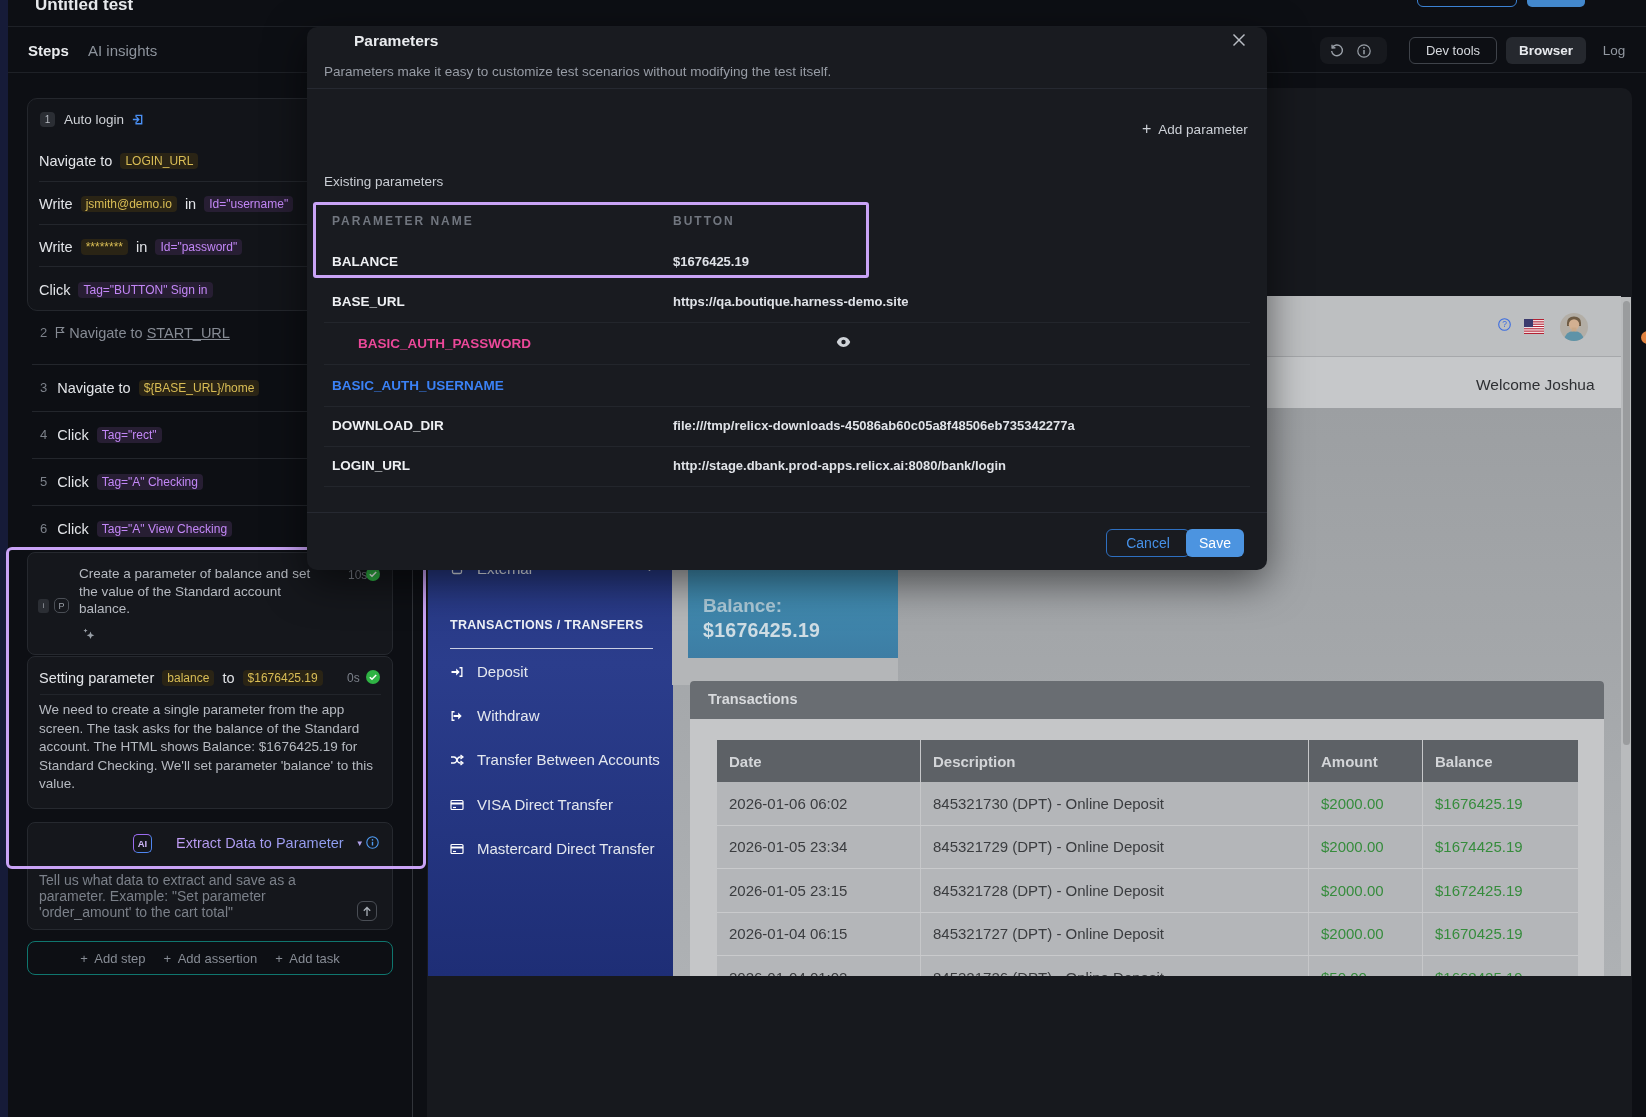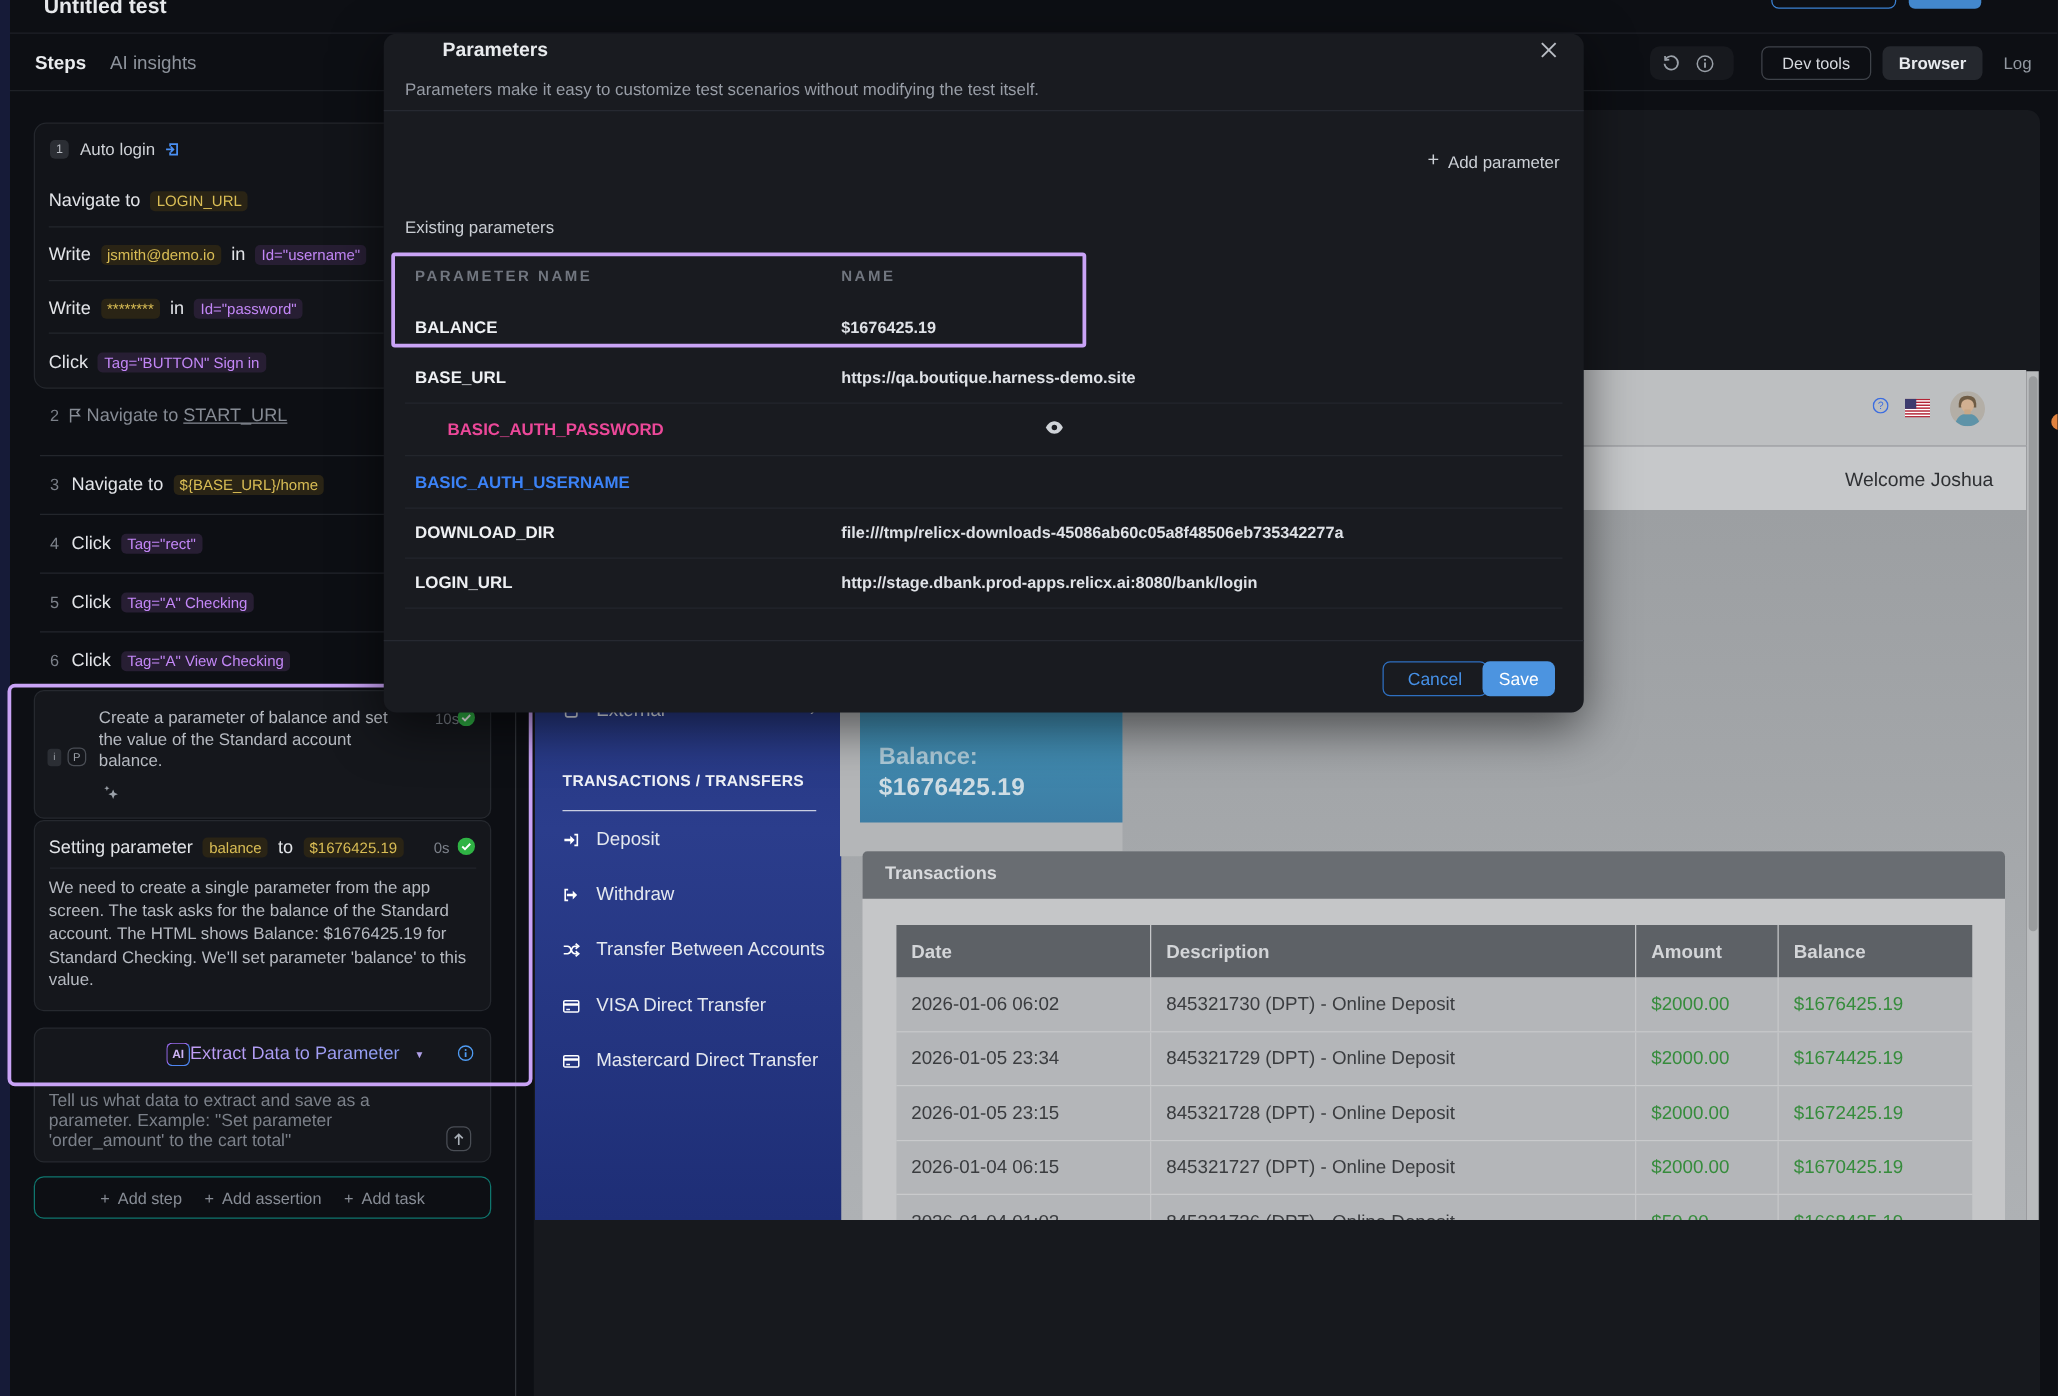--- a/index.html
+++ b/index.html
@@ -252,21 +252,21 @@
 <svg class="abs" style="left:366px;top:670px;" width="14" height="14" viewBox="0 0 14 14">
     <circle cx="7" cy="7" r="7" fill="#2fb344"></circle>
     <path d="M3.8 7.2 L6 9.3 L10.2 5" fill="none" stroke="#fff" stroke-width="1.5"></path>
   </svg>
 <div class="divh" style="left:40px;top:694px;width:341px;background:#22252b;"></div>
 <div class="abs" style="left:39px;top:701px;width:345px;color:#b6bac1;font-size:13.5px;line-height:18.6px;">We need to create a single parameter from the app screen. The task asks for the balance of the Standard account. The HTML shows Balance: $1676425.19 for Standard Checking. We'll set parameter 'balance' to this value.</div>
 
 <div class="abs" style="left:27px;top:822px;width:366px;height:108px;background:#15171c;border:1px solid #26292f;border-radius:8px;"></div>
 <div class="abs row" style="left:133px;top:833px;height:20px;">
   <span style="display:inline-flex;align-items:center;justify-content:center;width:19px;height:19px;border-radius:5px;border:1.5px solid #9b6cf0;border-right-color:#4f86f0;border-bottom-color:#4f86f0;color:#cdb4f5;font-size:9.5px;font-weight:700;">AI</span>
-  <span style="margin-left:0;font-size:14.5px;background:linear-gradient(90deg,#c29df5,#8d9ff3);-webkit-background-clip:text;background-clip:text;color:transparent;">Extract Data to Parameter</span>
+  <span style="margin-left:24px;font-size:14.5px;background:linear-gradient(90deg,#c29df5,#8d9ff3);-webkit-background-clip:text;background-clip:text;color:transparent;">Extract Data to Parameter</span>
   <span style="margin-left:12px;color:#b0a0e8;font-size:8px;">▼</span>
 </div>
 <svg class="abs" style="left:366px;top:836px;" width="13" height="13" viewBox="0 0 13 13" fill="none" stroke="#4f9cf3" stroke-width="1.1">
     <circle cx="6.5" cy="6.5" r="5.7"></circle>
     <line x1="6.5" y1="5.8" x2="6.5" y2="9.5" stroke-width="1.4"></line>
     <circle cx="6.5" cy="3.9" r="0.8" fill="#4f9cf3" stroke="none"></circle>
   </svg>
 <div class="abs" style="left:39px;top:872px;width:280px;color:#7b8089;font-size:14px;line-height:16.2px;">Tell us what data to extract and save as a parameter. Example: "Set parameter 'order_amount' to the cart total"</div>
 <div class="abs row" style="left:357px;top:901px;width:20px;height:20px;border:1px solid #4a4e55;border-radius:6px;justify-content:center;">
   <svg width="10" height="11" viewBox="0 0 10 11" fill="none" stroke="#aab0b8" stroke-width="1.3">
@@ -289,21 +289,21 @@
   <div class="abs" style="left:17px;top:37px;color:#989da6;font-size:13.5px;">Parameters make it easy to customize test scenarios without modifying the test itself.</div>
   <svg class="abs" style="left:925px;top:6px;" width="14" height="14" viewBox="0 0 14 14" stroke="#b9bdc4" stroke-width="1.5">
       <line x1="1.5" y1="1.5" x2="12.5" y2="12.5"></line>
       <line x1="12.5" y1="1.5" x2="1.5" y2="12.5"></line>
     </svg>
   <div class="divh" style="left:0;top:61px;width:960px;background:#262931;"></div>
   <div class="abs row" style="left:835px;top:93px;color:#cdd1d7;font-size:13.5px;"><span style="font-size:16px;font-weight:400;margin-right:7px;">+</span>Add parameter</div>
   <div class="abs" style="left:17px;top:147px;color:#c9cdd3;font-size:13.5px;">Existing parameters</div>
 
   <div class="abs" style="left:25px;top:187px;color:#71767f;font-size:12px;font-weight:700;letter-spacing:2px;">PARAMETER NAME</div>
-  <div class="abs" style="left:366px;top:187px;color:#71767f;font-size:12px;font-weight:700;letter-spacing:2px;">NAME</div>
+  <div class="abs" style="left:366px;top:187px;color:#71767f;font-size:12px;font-weight:700;letter-spacing:2px;">BUTTON</div>
   <div class="abs" style="left:25px;top:227px;color:#eef0f3;font-size:13.5px;font-weight:700;">BALANCE</div>
   <div class="abs" style="left:366px;top:227px;color:#dfe2e7;font-size:13px;font-weight:600;">$1676425.19</div>
   <div class="abs" style="left:25px;top:267px;color:#eef0f3;font-size:13.5px;font-weight:700;">BASE_URL</div>
   <div class="abs" style="left:366px;top:267px;color:#dfe2e7;font-size:13px;font-weight:600;">https://qa.boutique.harness-demo.site</div>
   <div class="divh" style="left:17px;top:295px;width:926px;background:#23262c;"></div>
   <div class="abs" style="left:25px;top:309px;color:#ec4899;font-size:13.5px;font-weight:700;margin-left:26px;">BASIC_AUTH_PASSWORD</div>
   <svg class="abs" style="left:529px;top:309px;" width="15" height="12" viewBox="0 0 15 12">
       <path d="M7.5 1 C11 1 13.5 4 14.2 6 C13.5 8 11 11 7.5 11 C4 11 1.5 8 0.8 6 C1.5 4 4 1 7.5 1 Z" fill="#cfd3d8"></path>
       <circle cx="7.5" cy="6" r="2.2" fill="#191b20"></circle>
     </svg>

